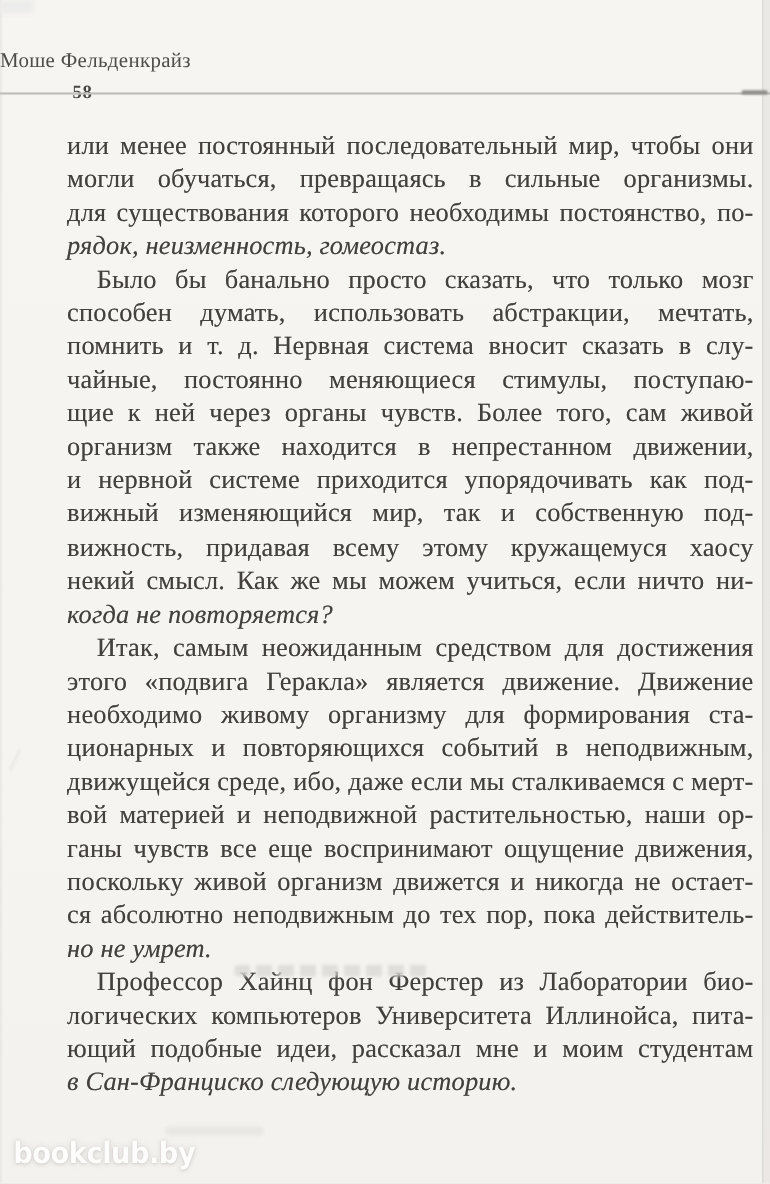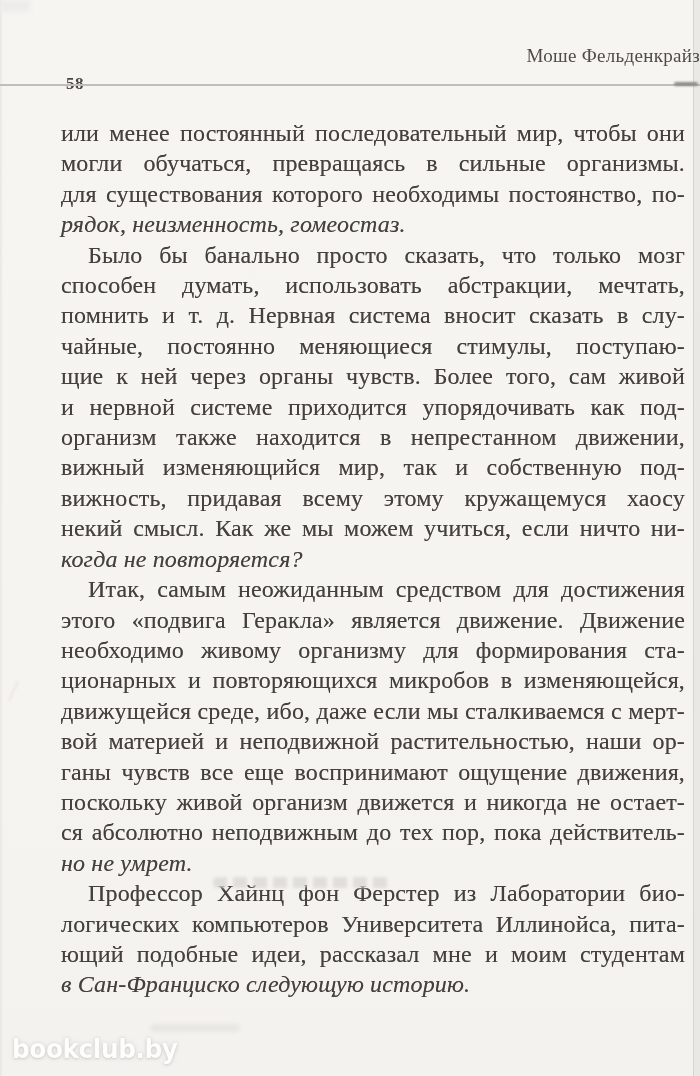--- a/index.html
+++ b/index.html
@@ -28,21 +28,21 @@
     position: absolute; left: 0; top: 0; width: 30px; height: 12px;
     background: #ececea; filter: blur(2px);
   }
   
   .pagenum {
     position: absolute; left: 66px; top: 42px;
     font-size: 17px; font-weight: bold; color: #4b4844; letter-spacing: .5px; margin-top: 32px;
   }
   .running-title {
     position: absolute; left: 0; top: 45px; width: 700px;
-    text-align: right; font-size: 19px; color: #4f4c48; letter-spacing: .3px;
+    text-align: left; font-size: 19px; color: #4f4c48; letter-spacing: .3px;
   }
   .rule {
     position: absolute; left: 0; top: 84px; width: 700px; height: 2px;
     background: #c0beba;
   }
   .rule-tick {
     position: absolute; left: 674px; top: 82px; width: 24px; height: 4px;
     background: #8f8d89; filter: blur(1px); border-radius: 2px;
   }
   
@@ -95,30 +95,30 @@
   <main class="body-text" style="color: rgb(68, 65, 61);">
       <div class="line">или менее постоянный последовательный мир, чтобы они</div>
       <div class="line">могли обучаться, превращаясь в сильные организмы.</div>
       <div class="line">для существования которого необходимы постоянство, по-</div>
       <div class="line last">рядок, неизменность, гомеостаз.</div>
       <div class="line indent">Было бы банально просто сказать, что только мозг</div>
       <div class="line">способен думать, использовать абстракции, мечтать,</div>
       <div class="line">помнить и т. д. Нервная система вносит сказать в слу-</div>
       <div class="line">чайные, постоянно меняющиеся стимулы, поступаю-</div>
       <div class="line">щие к ней через органы чувств. Более того, сам живой</div>
+      <div class="line">организм также находится в непрестанном движении,</div>
       <div class="line">и нервной системе приходится упорядочивать как под-</div>
-      <div class="line">организм также находится в непрестанном движении,</div>
       <div class="line">вижный изменяющийся мир, так и собственную под-</div>
       <div class="line">вижность, придавая всему этому кружащемуся хаосу</div>
       <div class="line">некий смысл. Как же мы можем учиться, если ничто ни-</div>
       <div class="line last">когда не повторяется?</div>
       <div class="line indent">Итак, самым неожиданным средством для достижения</div>
       <div class="line">этого «подвига Геракла» является движение. Движение</div>
       <div class="line">необходимо живому организму для формирования ста-</div>
-      <div class="line">ционарных и повторяющихся микробов в изменяющейся,</div>
+      <div class="line">ционарных и повторяющихся событий в неподвижным,</div>
       <div class="line">движущейся среде, ибо, даже если мы сталкиваемся с мерт-</div>
       <div class="line">вой материей и неподвижной растительностью, наши ор-</div>
       <div class="line">ганы чувств все еще воспринимают ощущение движения,</div>
       <div class="line">поскольку живой организм движется и никогда не остает-</div>
       <div class="line">ся абсолютно неподвижным до тех пор, пока действитель-</div>
       <div class="line last">но не умрет.</div>
       <div class="line indent">Профессор Хайнц фон Ферстер из Лаборатории био-</div>
       <div class="line">логических компьютеров Университета Иллинойса, пита-</div>
       <div class="line">ющий подобные идеи, рассказал мне и моим студентам</div>
       <div class="line last">в Сан-Франциско следующую историю.</div>

